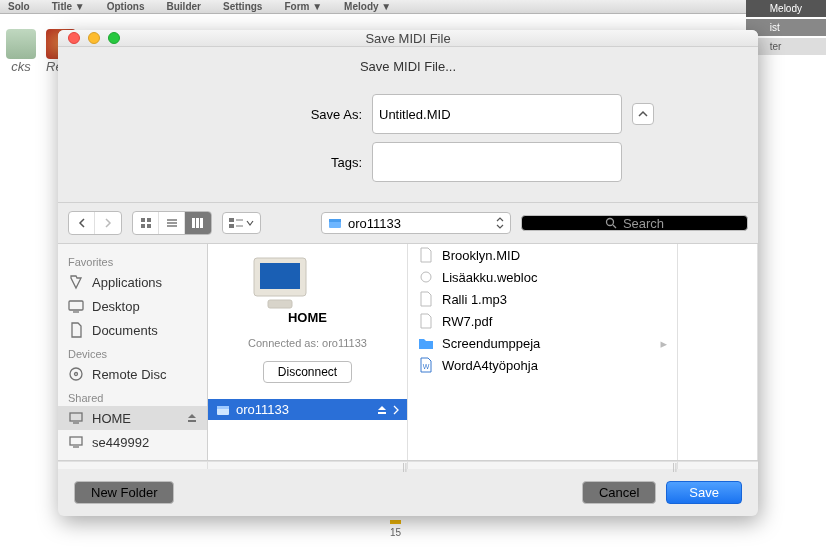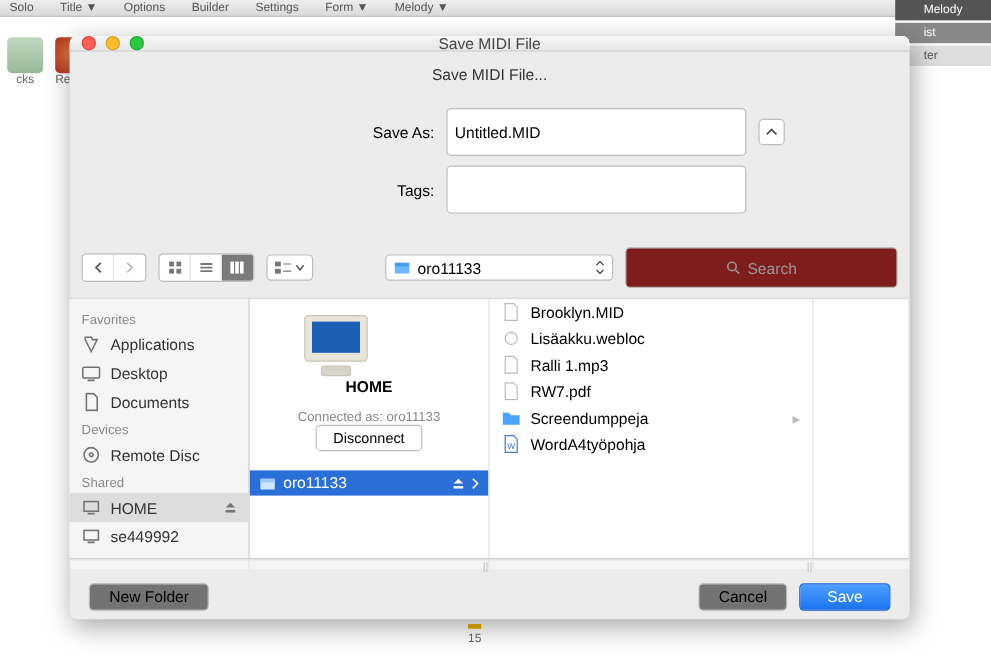--- a/index.html
+++ b/index.html
@@ -1,27 +1,27 @@
 <!DOCTYPE html>
 <html><head>
 <meta charset="utf-8">
 <style>
   * { margin: 0; padding: 0; box-sizing: border-box; }
   body { font-family: -apple-system, "Helvetica Neue", Arial, sans-serif; font-size: 13px; background: #fff; color: #000; width: 826px; height: 556px; overflow: hidden; }
 
   
   .bg-toolbar { position: absolute; top: 0; left: 0; right: 0; height: 14px; background: linear-gradient(#eeeeee,#d9d9d9); border-bottom: 1px solid #b5b5b5; padding: 0 8px; font-size: 10px; color: #555; display:flex; gap:22px; align-items:center; }
-  .bg-toolbar span { cursor: default; }
+  .bg-toolbar span { cursor: default; font-weight: bold; }
 
   .bg-right-tabs { position:absolute; top:0; right:0; display:flex; flex-direction:column; gap:2px; }
   .bg-right-tab { background:#555; color:#fff; font-size:10px; padding:3px 24px; }
 
   .bg-toolbar2 { position:absolute; top:30px; left:0; height:42px; display:flex; align-items:center; gap:10px; padding:0 6px; }
   .tool-icon { width:30px; height:30px; background:#d0d0d0; border-radius:4px; }
-  .tool-label { font-size:10px; color:#666; text-align:center; }
+  .tool-label { font-size:13px; color:#666; text-align:center;font-style:italic; }
 
   .ruler { position:absolute; left:390px; top:520px; font-size:10px; color:#666; border-top:4px solid #eab308; height:20px; padding-top:3px;}
 
   
   .dialog {
     position: absolute; left: 58px; top: 30px; width: 700px; height: 486px;
     background: #ececec; border-radius: 6px; box-shadow: 2px 6px 22px rgba(0,0,0,.35);
     display: flex; flex-direction: column; overflow: hidden;
   }
   .titlebar { height: 22px; background: linear-gradient(#f6f6f6,#e6e6e6); border-bottom: 1px solid #d0d0d0; display:flex; align-items:center; position:relative; }
@@ -45,36 +45,36 @@
   .toolbar { display:flex; align-items:center; gap:10px; padding:8px 10px; }
   .navbtns { display:flex; border:1px solid #bdbdbd; border-radius:4px; overflow:hidden; background:#fff; }
   .navbtn { width:26px; height:22px; display:flex; align-items:center; justify-content:center; border-right:1px solid #e0e0e0; }
   .navbtn:last-child{border-right:none;}
   .viewbtns { display:flex; border:1px solid #bdbdbd; border-radius:4px; overflow:hidden; background:#fff; }
   .viewbtn { width:26px; height:22px; display:flex; align-items:center; justify-content:center; border-right:1px solid #e0e0e0;}
   .viewbtn.active{ background:#7a7a7a; }
   .viewbtn:last-child{border-right:none;}
   .groupbtn { border:1px solid #bdbdbd; border-radius:4px; background:#fff; height:22px; padding:0 6px; display:flex; align-items:center; gap:3px; }
   .location-popup { flex:0 0 190px; height:22px; border:1px solid #bdbdbd; border-radius:4px; background:#fff; display:flex; align-items:center; padding:0 6px; gap:6px; }
-  .search { flex:1; height:34px; border:1px solid #bdbdbd; border-radius:4px; background:#7f1d1d; display:flex; align-items:center; justify-content:center; gap:6px; color:#999; }
+  .search { flex:1; height:16px; border:1px solid #bdbdbd; border-radius:4px; background:#000000; display:flex; align-items:center; justify-content:center; gap:6px; color:#999; }
 
   .browser { flex:1; display:flex; background:#fff; border-top:1px solid #d0d0d0; border-bottom:1px solid #d0d0d0; }
   .sidebar { width:150px; background:#f5f5f5; border-right:1px solid #d0d0d0; overflow:auto; padding:6px 0; }
   .side-section { font-size:11px; color:#8a8a8a; padding:6px 10px 2px; }
   .side-item { display:flex; align-items:center; gap:8px; padding:4px 10px; font-size:13px; color:#333; }
   .side-item.selected { background:#dddddd; }
   .side-item .eject { margin-left:auto; }
   .side-icon { width:16px; height:16px; display:flex; align-items:center; justify-content:center; color:#737373; }
 
   .col { border-right:1px solid #e0e0e0; overflow:auto; position:relative; }
   .col1 { width:200px; display:flex; flex-direction:column; align-items:center; }
   .computer-area{ text-align:center; padding:10px 0 6px;}
   .comp-name{ font-weight:bold; font-size:13px; }
   .comp-sub{ font-size:11px; color:#888;margin-top:12px; }
-  .disconnect-btn{ margin-top:0; border:1px solid #bdbdbd; background:#fff; border-radius:4px; font-size:12px; padding:3px 14px; }
+  .disconnect-btn{ margin-top:12px; border:1px solid #bdbdbd; background:#fff; border-radius:4px; font-size:12px; padding:3px 14px; }
   .vol-row{ width:100%; display:flex; align-items:center; gap:6px; padding:3px 8px; font-size:13px; }
   .vol-row.selected{ background:#2a6fd7; color:#fff; }
   .vol-row .eject{ margin-left:auto; }
 
   .col2 { flex:1; }
   .file-row { display:flex; align-items:center; gap:8px; padding:3px 10px; font-size:13px; }
   .file-row .chev { margin-left:auto; color:#bbb; }
   .file-icon{ width:16px; height:16px; display:flex; align-items:center; justify-content:center;}
 
   .col3 { width:80px; }

